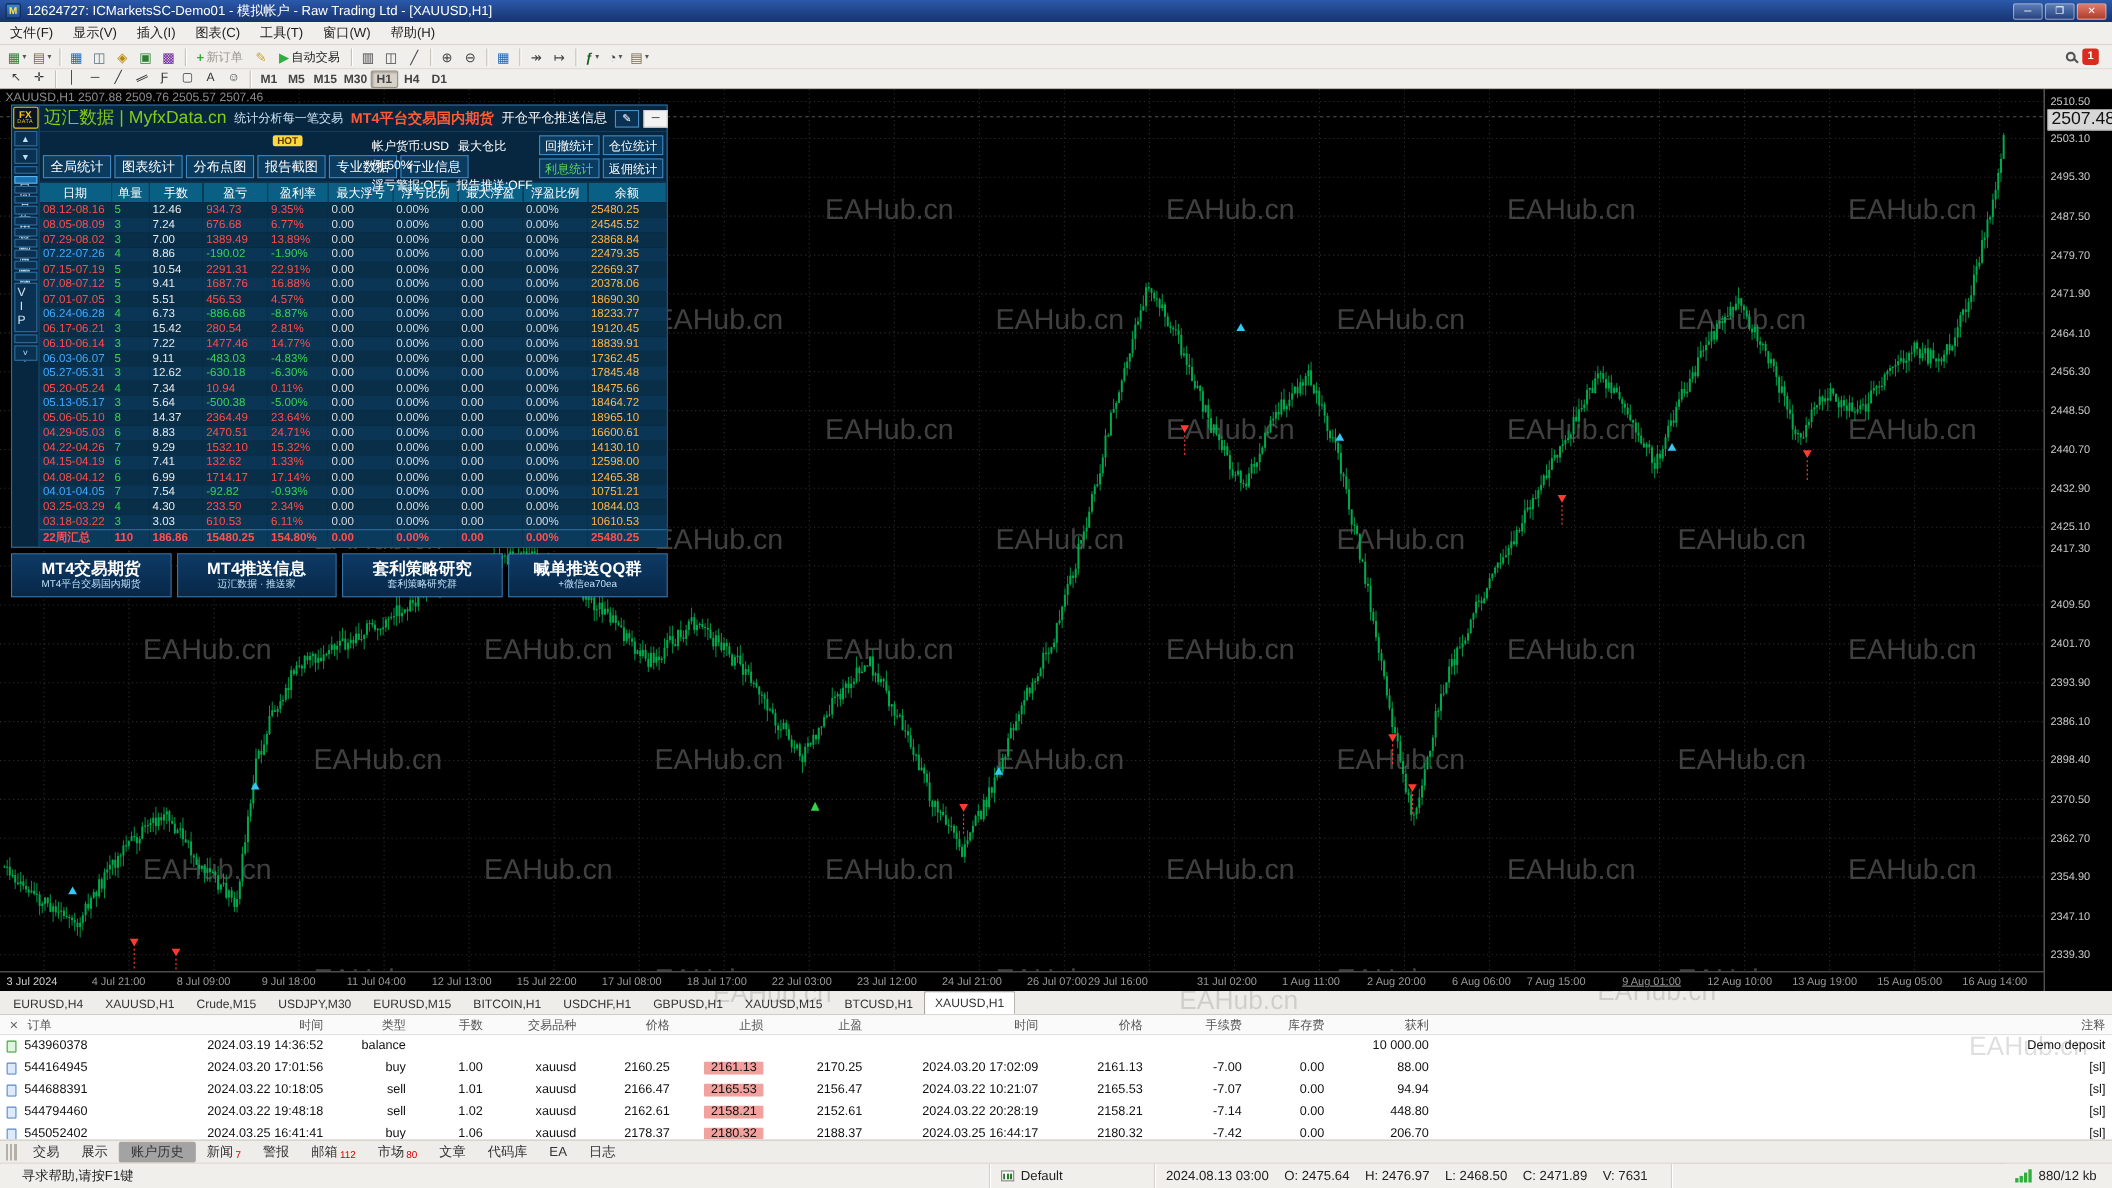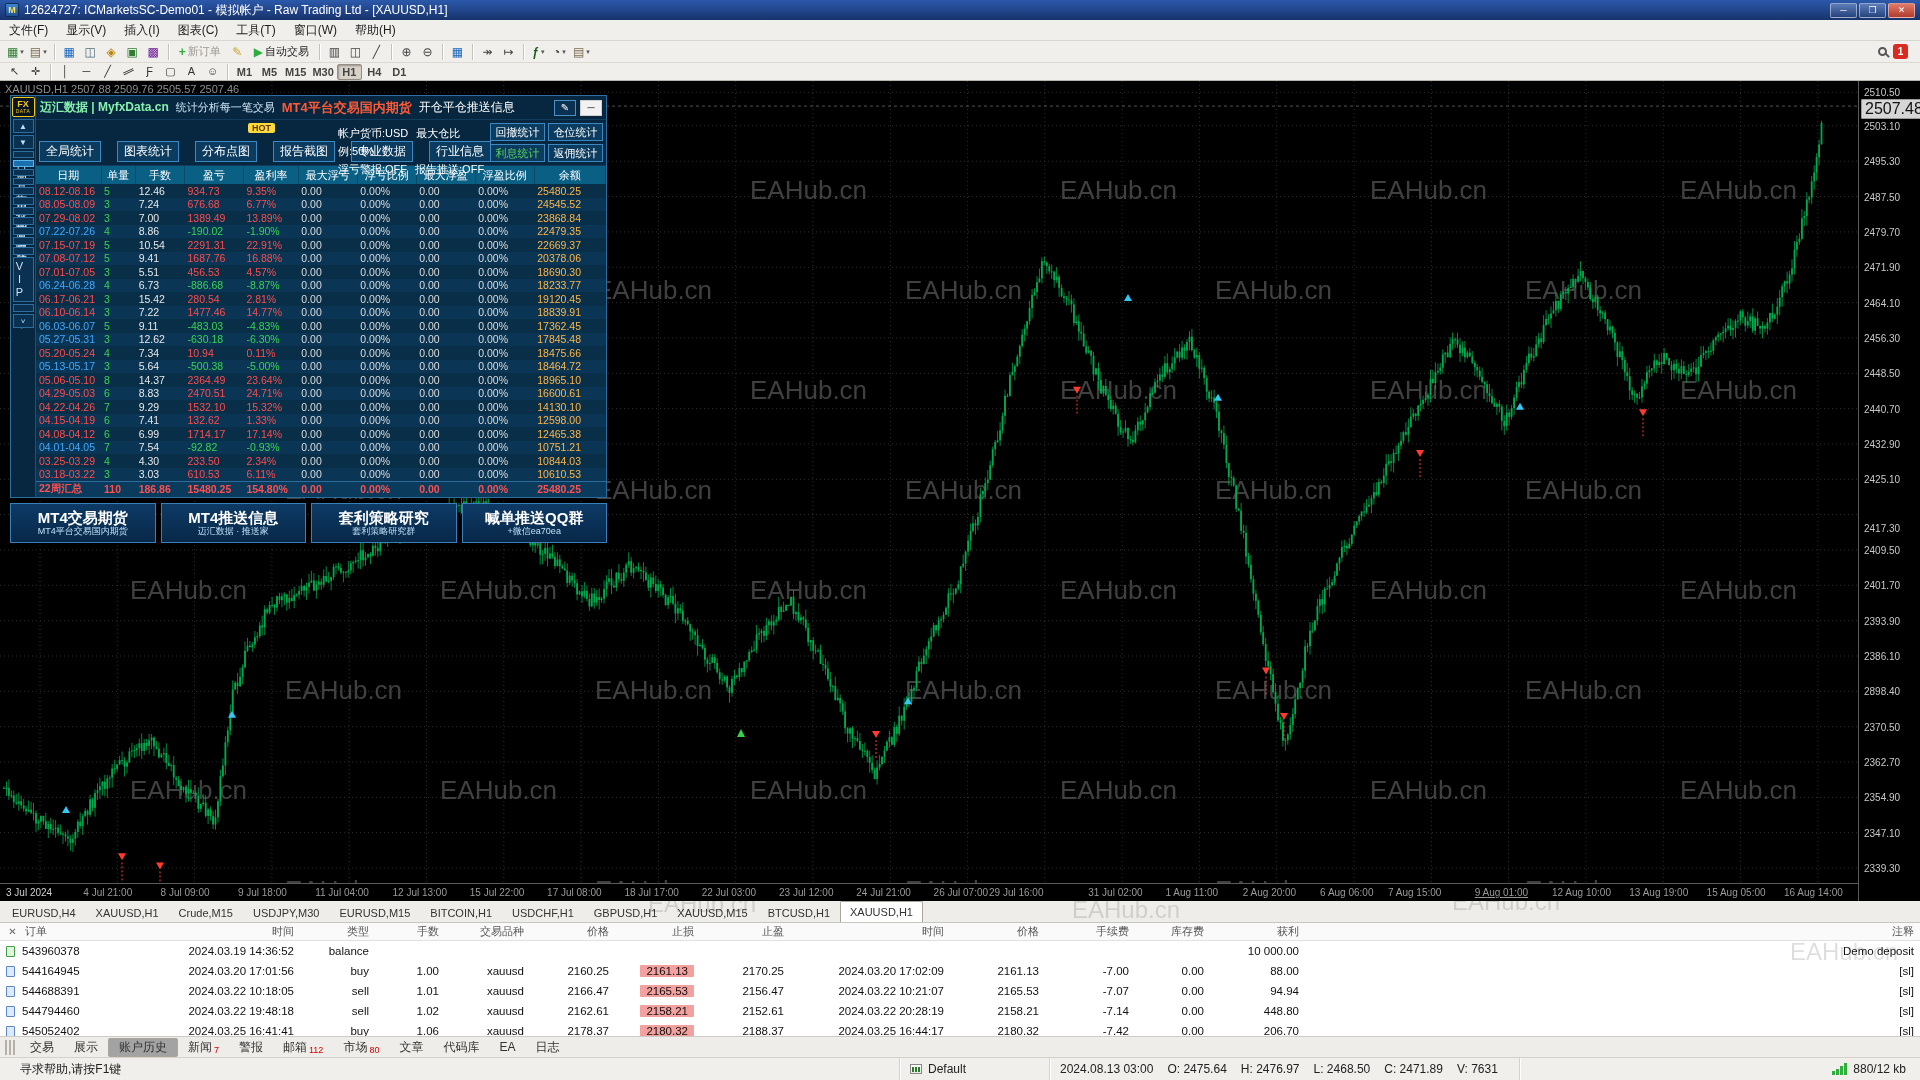--- a/index.html
+++ b/index.html
@@ -45,29 +45,29 @@
 .panel{position:absolute;left:10px;top:95px;width:597px;height:403px;background:#06273f;border:1px solid #2e6e9e;z-index:5;display:flex;color:#e8f2fa}
 .p-left{width:25px;border-right:1px solid #1d4f77;display:flex;flex-direction:column;align-items:center;gap:2px;padding:1px 0}
 .fx-logo{width:23px;height:20px;background:#081420;border:1px solid #f5c518;border-radius:2px;display:flex;flex-direction:column;align-items:center;justify-content:center;line-height:1}
 .fx-logo span:first-child{color:#f5c518;font-size:9px;font-weight:bold}
 .fx-logo span:last-child{color:#f5c518;font-size:5px;letter-spacing:.5px}
 .side-arrow{width:21px;height:14px;background:#0a3152;border:1px solid #2e6e9e;color:#bfe0f7;font-size:8px;display:flex;align-items:center;justify-content:center;cursor:pointer}
 .side-btn{width:21px;background:#0a3152;border:1px solid #2e6e9e;color:#cfe3f5;font-size:11px;padding:2px 0;text-align:center;cursor:pointer;writing-mode:vertical-lr;text-orientation:upright;letter-spacing:1px;margin:0 auto}
 .side-btn.active{background:#1a6fae;color:#fff;border-color:#5db4ea}
 .p-main{flex:1;display:flex;flex-direction:column;min-width:0}
 .p-head{height:24px;display:flex;align-items:center;gap:7px;padding:0 4px;border-bottom:1px solid #123c5c;white-space:nowrap}
-.p-brand{font-size:12px;font-weight:bold;color:#86efac}
+.p-brand{font-size:16px;font-weight:normal;color:#84cc16}
 .p-tag{font-size:11px;color:#cfe3f5}
 .p-headline{font-size:13px;font-weight:bold;color:#ff5a36}
 .p-headline2{font-size:12px;color:#fff}
 .p-headbtns{margin-left:auto;display:flex;gap:4px}
 .ph-btn{width:22px;height:16px;border:1px solid #4a90c4;background:#0a3152;color:#fff;font-size:10px;display:flex;align-items:center;justify-content:center;cursor:pointer}
 .ph-btn.min{background:#f2f2f2;color:#222;border-color:#cfcfcf}
 .p-controls{height:46px;position:relative;border-bottom:1px solid #123c5c}
-.pbtn-row{position:absolute;left:3px;bottom:3px;display:flex;gap:16px}
+.pbtn-row{position:absolute;left:3px;bottom:3px;display:flex;gap:3px}
 .p-btn{height:21px;padding:0 6px;background:#0b3b5e;border:1px solid #3b89c0;color:#fff;font-size:12px;display:flex;align-items:center;cursor:pointer}
 .hot{position:absolute;left:212px;top:3px;background:#ffd83d;color:#5b3b00;font-size:9px;font-weight:bold;padding:0 4px;border-radius:2px}
 .p-info{position:absolute;left:302px;top:4px;width:162px;font-size:11px;line-height:18px;color:#e8f2fa}
 .p-info .lbl{color:#ffffff}
 .rbtns{position:absolute;right:3px;top:3px;display:grid;grid-template-columns:1fr 1fr;gap:3px}
 .r-btn{width:55px;height:18px;background:#0b3b5e;border:1px solid #3b89c0;color:#fff;font-size:11px;display:flex;align-items:center;justify-content:center;cursor:pointer}
 .r-btn.green{color:#5bd75b}
 .stats{width:100%;border-collapse:collapse;table-layout:fixed}
 .stats th{background:#0a5f85;color:#fff;font-size:11px;font-weight:normal;height:18px;text-align:center;border-right:1px solid #0d4a66;white-space:nowrap;overflow:hidden}
 .stats td{height:13.5px;font-size:10.5px;padding:0 3px;white-space:nowrap;overflow:hidden}
@@ -1881,21 +1881,21 @@
       <div class="ptick" style="top: 75.2px;">2495.30</div>
       <div class="ptick" style="top: 110.542px;">2487.50</div>
       <div class="ptick" style="top: 145.885px;">2479.70</div>
       <div class="ptick" style="top: 181.227px;">2471.90</div>
       <div class="ptick" style="top: 216.569px;">2464.10</div>
       <div class="ptick" style="top: 251.912px;">2456.30</div>
       <div class="ptick" style="top: 287.254px;">2448.50</div>
       <div class="ptick" style="top: 322.597px;">2440.70</div>
       <div class="ptick" style="top: 357.939px;">2432.90</div>
       <div class="ptick" style="top: 393.281px;">2425.10</div>
-      <div class="ptick" style="top: 442px;">2417.30</div>
+      <div class="ptick" style="top: 413px;">2417.30</div>
       <div class="ptick" style="top: 463.966px;">2409.50</div>
       <div class="ptick" style="top: 499.308px;">2401.70</div>
       <div class="ptick" style="top: 534.651px;">2393.90</div>
       <div class="ptick" style="top: 569.993px;">2386.10</div>
       <div class="ptick" style="top: 605.336px;">2898.40</div>
       <div class="ptick" style="top: 640.678px;">2370.50</div>
       <div class="ptick" style="top: 676.02px;">2362.70</div>
       <div class="ptick" style="top: 711.363px;">2354.90</div>
       <div class="ptick" style="top: 746.705px;">2347.10</div>
       <div class="ptick" style="top: 782.047px;">2339.30</div>

